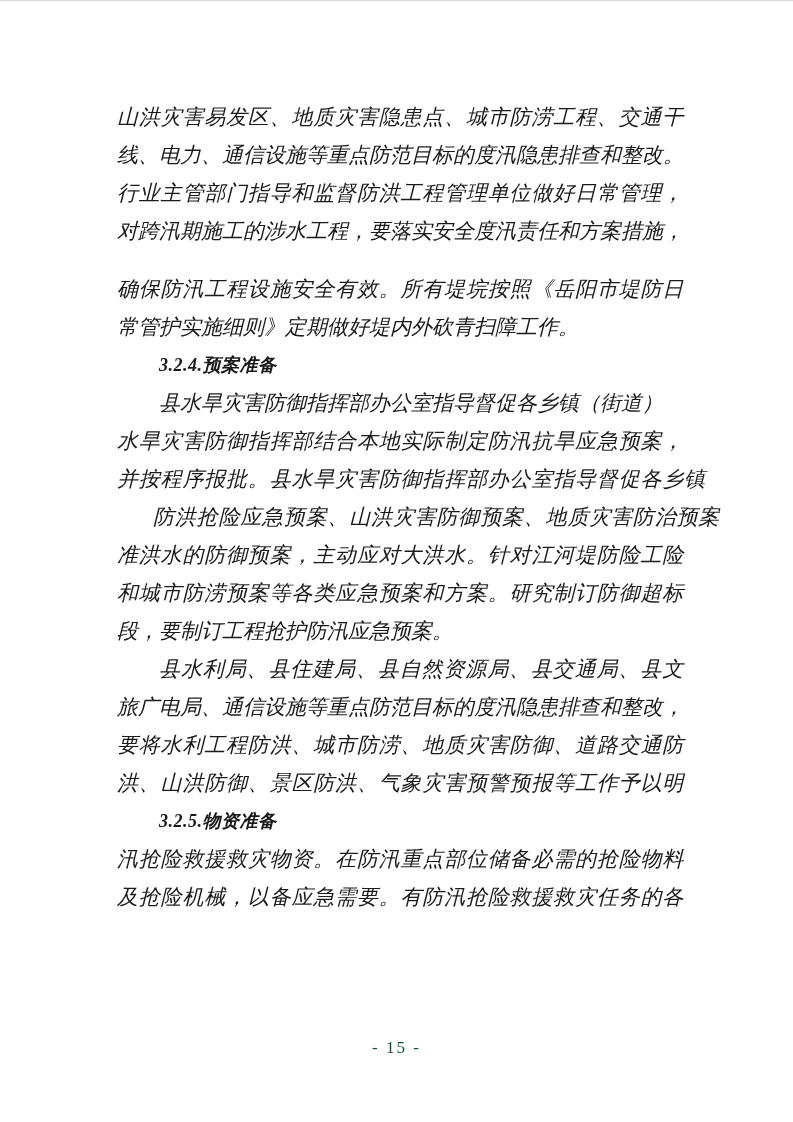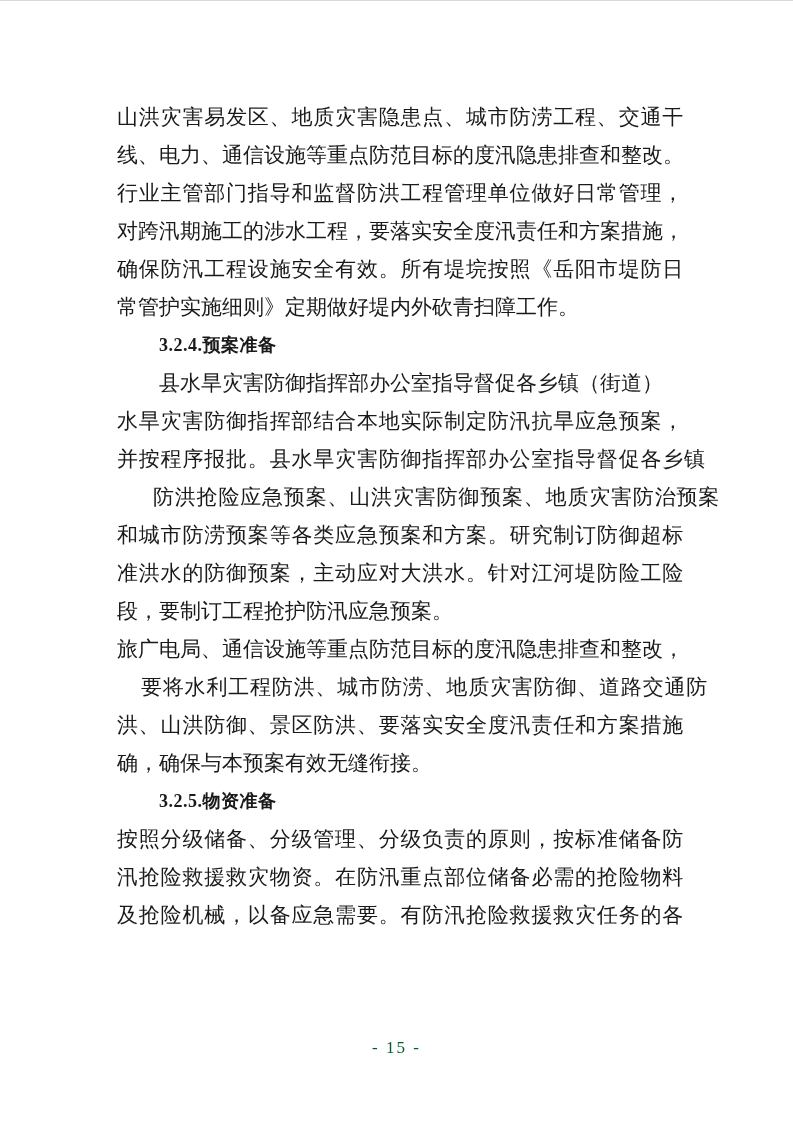--- a/index.html
+++ b/index.html
@@ -20,20 +20,21 @@
     position: absolute;
     top: 0; left: 0; right: 0;
     height: 1px;
     background: #d9d9d9;
   }
   .text-area {
     position: absolute;
     left: 117px;
     top: 98px;
     width: 567px;
+    font-style: italic;
   }
   .line {
     height: 38px;
     line-height: 38px;
     font-size: 21px;
     white-space: nowrap;
     text-align: left;
   }
   .line.indent {
     padding-left: 42px;
@@ -59,33 +60,32 @@
 </head>
 <body>
 
 <div class="page">
   <div class="page-top-edge"></div>
   <div class="text-area" id="text-area">
       <div class="line" style="letter-spacing: 0.81px;">山洪灾害易发区、地质灾害隐患点、城市防涝工程、交通干</div>
       <div class="line">线、电力、通信设施等重点防范目标的度汛隐患排查和整改。</div>
       <div class="line" style="letter-spacing: 0.81px;">行业主管部门指导和监督防洪工程管理单位做好日常管理，</div>
       <div class="line">对跨汛期施工的涉水工程，要落实安全度汛责任和方案措施，</div>
-      <div class="line" style="letter-spacing: 0.81px;">确保防汛工程设施安全有效。所有堤垸按照《岳阳市堤防日</div>
+      <div class="line" style="letter-spacing: 0.81px; margin-top: 20px;">确保防汛工程设施安全有效。所有堤垸按照《岳阳市堤防日</div>
       <div class="line">常管护实施细则》定期做好堤内外砍青扫障工作。</div>
       <div class="line heading indent">3.2.4.预案准备</div>
       <div class="line indent">县水旱灾害防御指挥部办公室指导督促各乡镇（街道）</div>
       <div class="line" style="letter-spacing: 0.81px;">水旱灾害防御指挥部结合本地实际制定防汛抗旱应急预案，</div>
       <div class="line" style="letter-spacing: 0.81px;">并按程序报批。县水旱灾害防御指挥部办公室指导督促各乡镇</div>
       <div class="line" style="letter-spacing: 0.81px; margin-left: 36px;">防洪抢险应急预案、山洪灾害防御预案、地质灾害防治预案</div>
+      <div class="line" style="letter-spacing: 0.81px;">准洪水的防御预案，主动应对大洪水。针对江河堤防险工险</div>
       <div class="line" style="letter-spacing: 0.81px;">和城市防涝预案等各类应急预案和方案。研究制订防御超标</div>
-      <div class="line" style="letter-spacing: 0.81px;">准洪水的防御预案，主动应对大洪水。针对江河堤防险工险</div>
       <div class="line">段，要制订工程抢护防汛应急预案。</div>
+      <div class="line indent" style="letter-spacing: 0.88px;">县水利局、县住建局、县自然资源局、县交通局、县文</div>
       <div class="line">旅广电局、通信设施等重点防范目标的度汛隐患排查和整改，</div>
-      <div class="line" style="letter-spacing: 0.81px; margin-left: 24px;">要将水利工程防洪、城市防涝、地质灾害防御、道路交通防</div>
-      <div class="line" style="letter-spacing: 0.81px;">洪、山洪防御、景区防洪、要落实安全度汛责任和方案措施</div>
-      <div class="line">确，确保与本预案有效无缝衔接。</div>
+      <div class="line" style="letter-spacing: 0.81px;">要将水利工程防洪、城市防涝、地质灾害防御、道路交通防</div>
+      <div class="line" style="letter-spacing: 0.81px;">洪、山洪防御、景区防洪、气象灾害预警预报等工作予以明</div>
       <div class="line heading indent">3.2.5.物资准备</div>
-      <div class="line" style="letter-spacing: 0.81px;">按照分级储备、分级管理、分级负责的原则，按标准储备防</div>
       <div class="line" style="letter-spacing: 0.81px;">汛抢险救援救灾物资。在防汛重点部位储备必需的抢险物料</div>
       <div class="line" style="letter-spacing: 0.81px;">及抢险机械，以备应急需要。有防汛抢险救援救灾任务的各</div>
     </div>
   <div class="footer">- 15 -</div>
 </div>
 
 </body></html>

